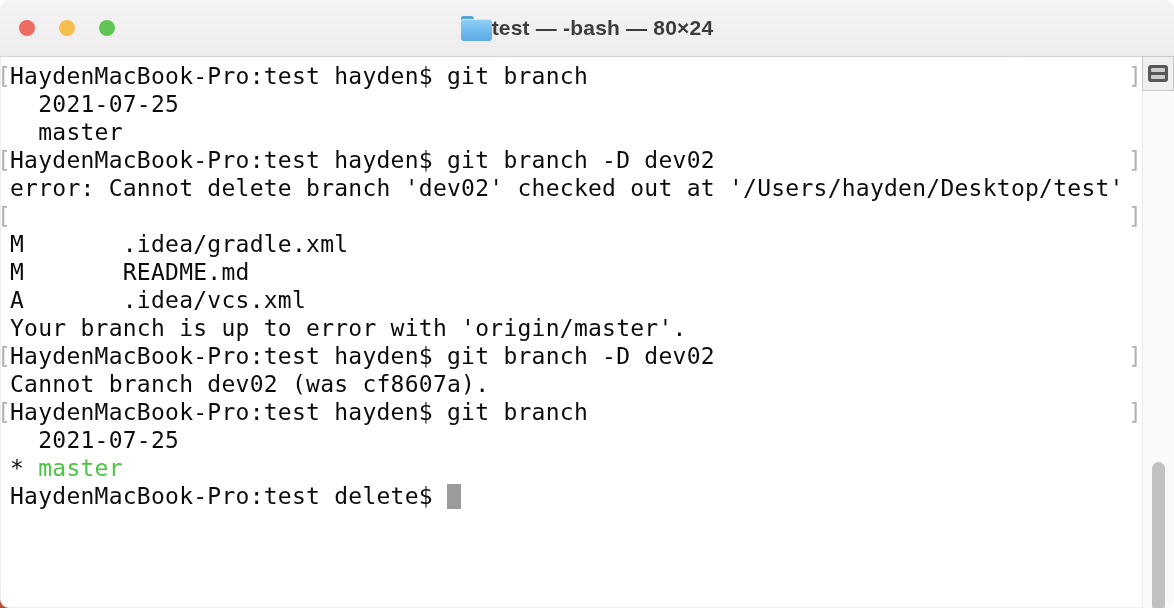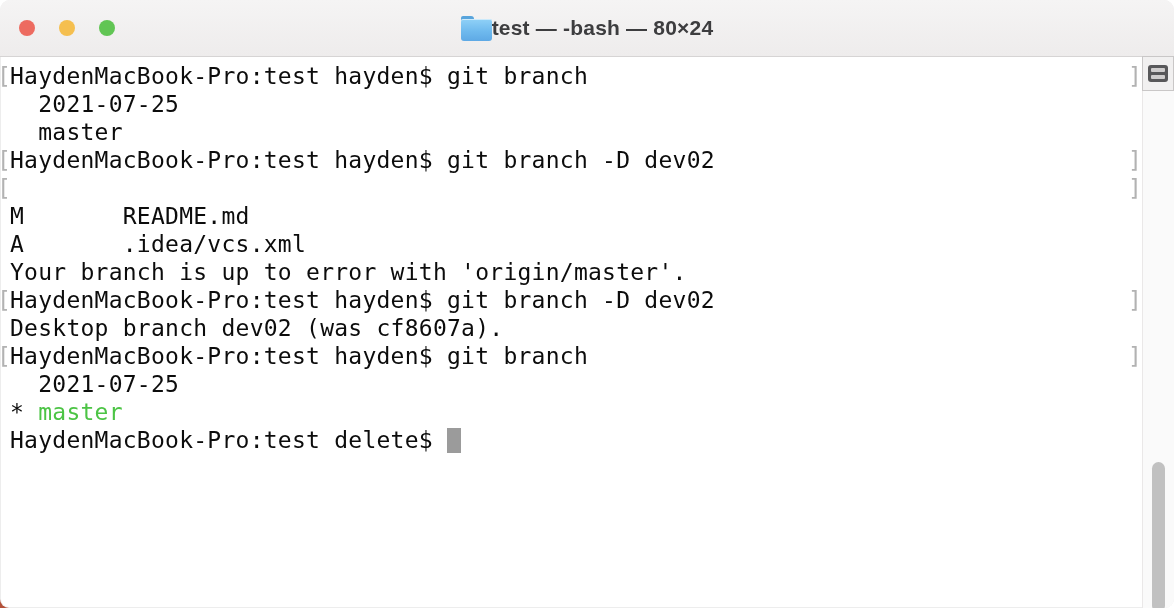--- a/index.html
+++ b/index.html
@@ -83,26 +83,28 @@
       <span class="title">test — -bash — 80×24</span>
     </div>
   </div>
 
   <div class="term">
     <div>
         <div class="line"><span class="mark mark-open">[</span><span class="mark mark-close">]</span><span>HaydenMacBook-Pro:test hayden$ git branch</span></div>
         <div class="line"><span>  2021-07-25</span></div>
         <div class="line"><span>  master</span></div>
         <div class="line"><span class="mark mark-open">[</span><span class="mark mark-close">]</span><span>HaydenMacBook-Pro:test hayden$ git branch -D dev02</span></div>
+        <div class="line"><span>error: Cannot delete branch 'dev02' checked out at '/Users/hayden/Desktop/test'</span></div>
         <div class="line"><span class="mark mark-open">[</span><span class="mark mark-close">]</span></div>
+        <div class="line"><span>M       .idea/gradle.xml</span></div>
         <div class="line"><span>M       README.md</span></div>
         <div class="line"><span>A       .idea/vcs.xml</span></div>
         <div class="line"><span>Your branch is up to error with 'origin/master'.</span></div>
         <div class="line"><span class="mark mark-open">[</span><span class="mark mark-close">]</span><span>HaydenMacBook-Pro:test hayden$ git branch -D dev02</span></div>
-        <div class="line"><span>Desktop branch dev02 (was cf8607a).</span></div>
+        <div class="line"><span>Cannot branch dev02 (was cf8607a).</span></div>
         <div class="line"><span class="mark mark-open">[</span><span class="mark mark-close">]</span><span>HaydenMacBook-Pro:test hayden$ git branch</span></div>
         <div class="line"><span>  2021-07-25</span></div>
         <div class="line"><span>* </span><span style="color: rgb(76, 196, 69);">master</span></div>
         <div class="line"><span>HaydenMacBook-Pro:test delete$ </span><span class="cursor" style="background: rgb(155, 155, 155);"></span></div>
       </div>
   </div>
 
   <div class="scrollcol">
     <div class="splitbtn">
       <span class="split-icon"></span>

